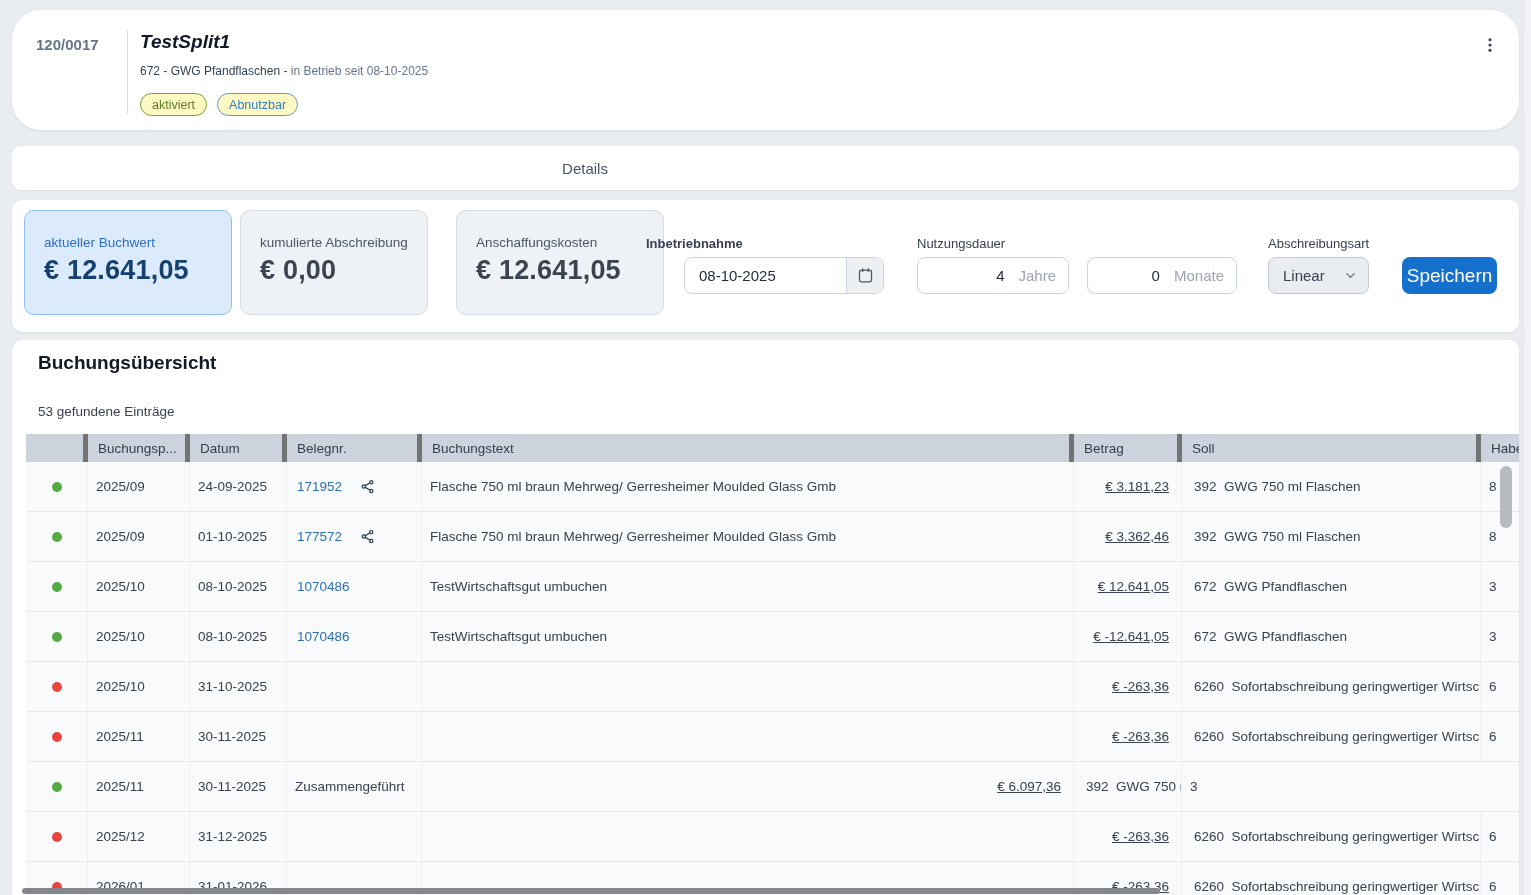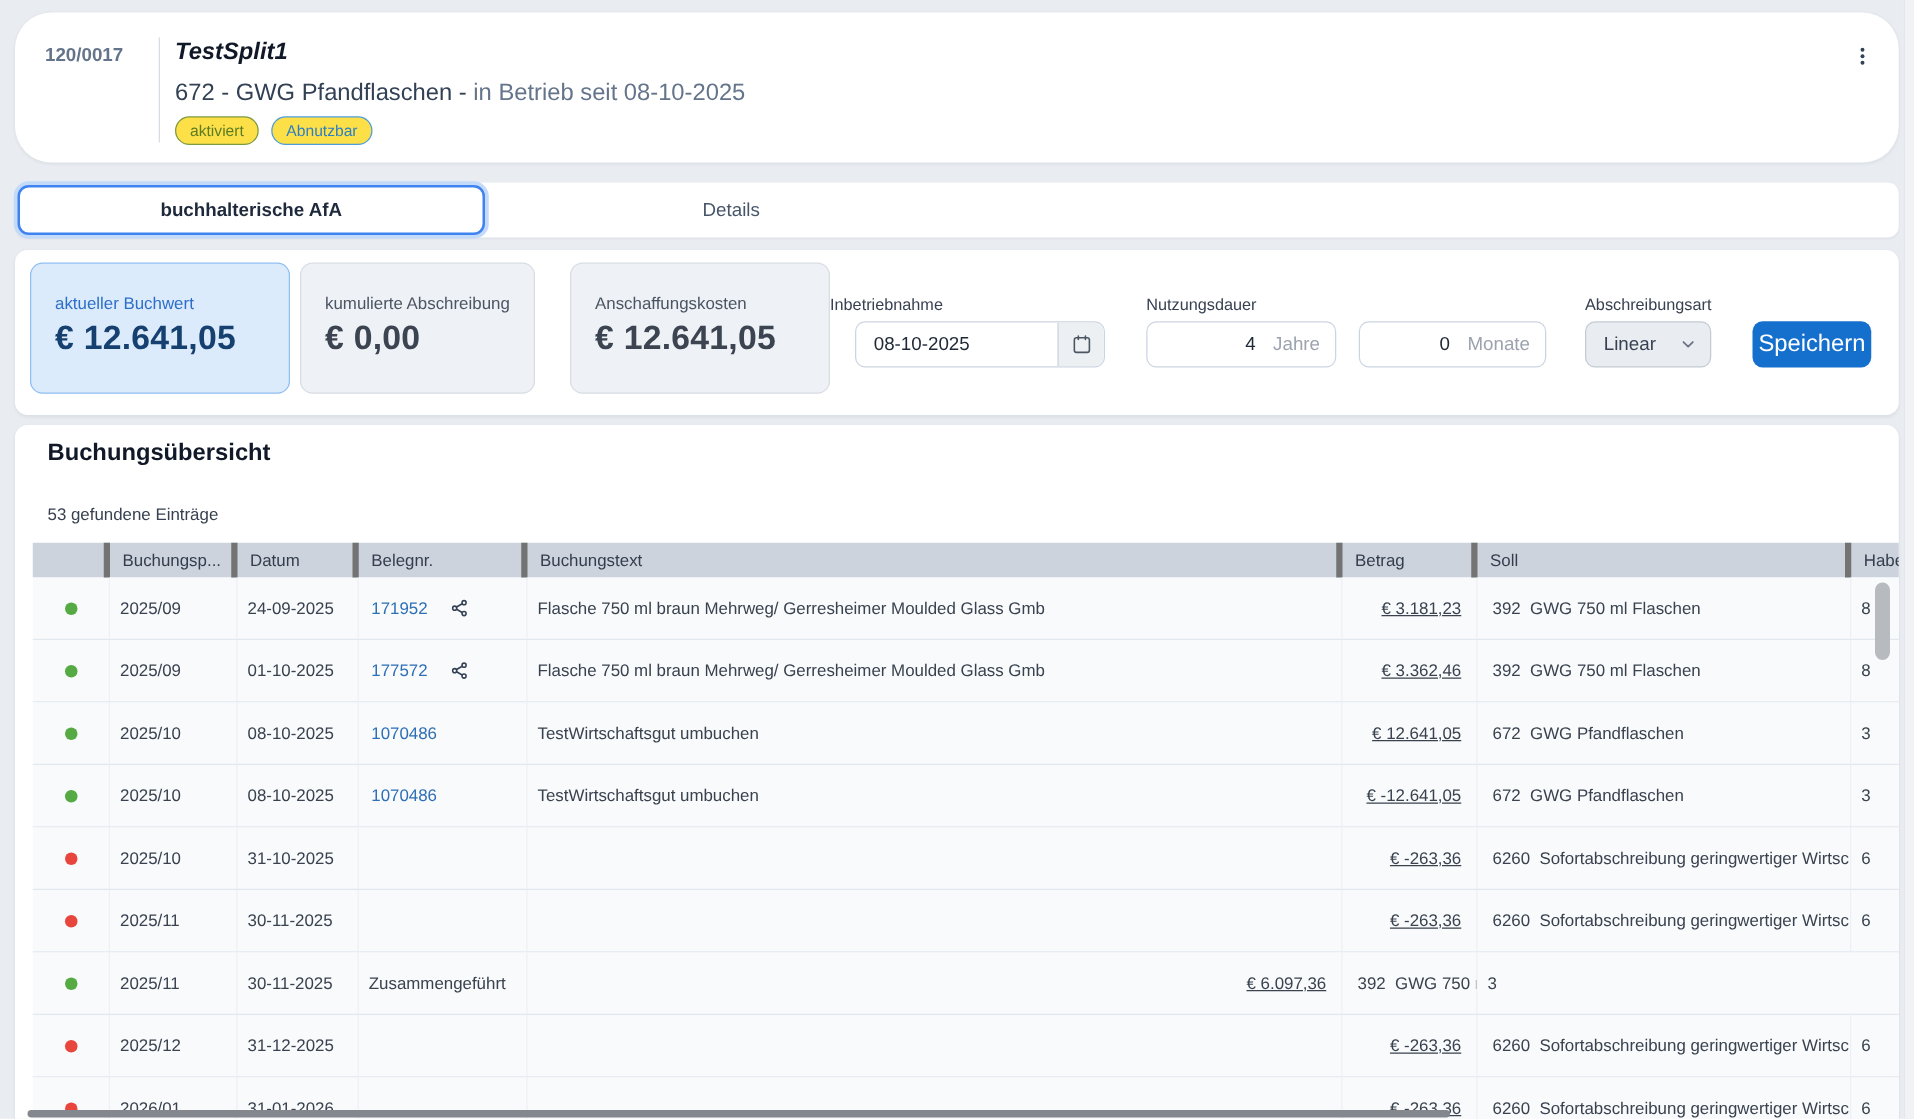--- a/index.html
+++ b/index.html
@@ -24,29 +24,29 @@
   }
   .header-divider {
     position:absolute; left:115px; top:20px; height:84px;
     width:1px; background:#d7dce2;
   }
   .asset-title {
     position:absolute; left:128px; top:21px;
     font-size:19px; font-weight:700; color:#111827;font-style:italic;
   }
   .asset-subtitle {
-    position:absolute; left:128px; top:54px; font-size:19px;
+    position:absolute; left:128px; top:54px; font-size:12px;
   }
   .asset-subtitle .strong { color:#334155; }
   .asset-subtitle .muted  { color:#64748b; }
   .badges { position:absolute; left:128px; top:83px; display:flex; gap:10px; }
   .badge {
     height:23px; padding:0 11px; border-radius:12px;
     display:flex; align-items:center; font-size:12.5px;
-    background:#fde047; border:1px solid; cursor:default;
+    background:#fef9c3; border:1px solid; cursor:default;
   }
   .badge.green { color:#5c7d26; border-color:#7d9a3e; }
   .badge.blue  { color:#2e7fc3; border-color:#4d9ddb; }
   .kebab { position:absolute; right:16px; top:22px; width:26px; height:26px;
     display:flex; align-items:center; justify-content:center; cursor:pointer; }
 
   
   .tabstrip {
     position:absolute; left:12px; top:146px; width:1507px; height:44px;
     background:#ffffff; border-radius:9px;
@@ -176,39 +176,38 @@
   <div class="kebab">
     <svg width="18" height="18" viewBox="0 0 24 24" fill="#334155">
       <circle cx="12" cy="5" r="2.1"></circle>
         <circle cx="12" cy="12" r="2.1"></circle>
         <circle cx="12" cy="19" r="2.1"></circle>
     </svg>
   </div>
 </div>
 
 <div class="tabstrip">
-  <div class="tab-active">buchhalterische AfA</div>
   <div class="tab-inactive">Details</div>
 </div>
 
 <div class="panel cards-panel">
   <div class="sumcard hl card-1">
     <div class="lbl">aktueller Buchwert</div>
     <div class="val">€ 12.641,05</div>
   </div>
   <div class="sumcard card-2">
     <div class="lbl">kumulierte Abschreibung</div>
     <div class="val">€ 0,00</div>
   </div>
   <div class="sumcard card-3">
     <div class="lbl">Anschaffungskosten</div>
     <div class="val">€ 12.641,05</div>
   </div>
 
-  <div class="form-label" style="left:652px;">Inbetriebnahme</div>
+  <div class="form-label" style="left:634px;font-weight:bold;">Inbetriebnahme</div>
   <div class="inp date-box">
     <span class="date-val">08-10-2025</span>
     <span class="date-btn">
       <svg width="17" height="17" viewBox="0 0 24 24" fill="none" stroke="#4b5563" stroke-width="1.8" stroke-linecap="round">
         <rect x="3.5" y="4.5" width="17" height="16.5" rx="2.5"></rect>
         <line x1="8" y1="2.5" x2="8" y2="6.5"></line>
           <line x1="16" y1="2.5" x2="16" y2="6.5"></line>
       </svg>
     </span>
   </div>

